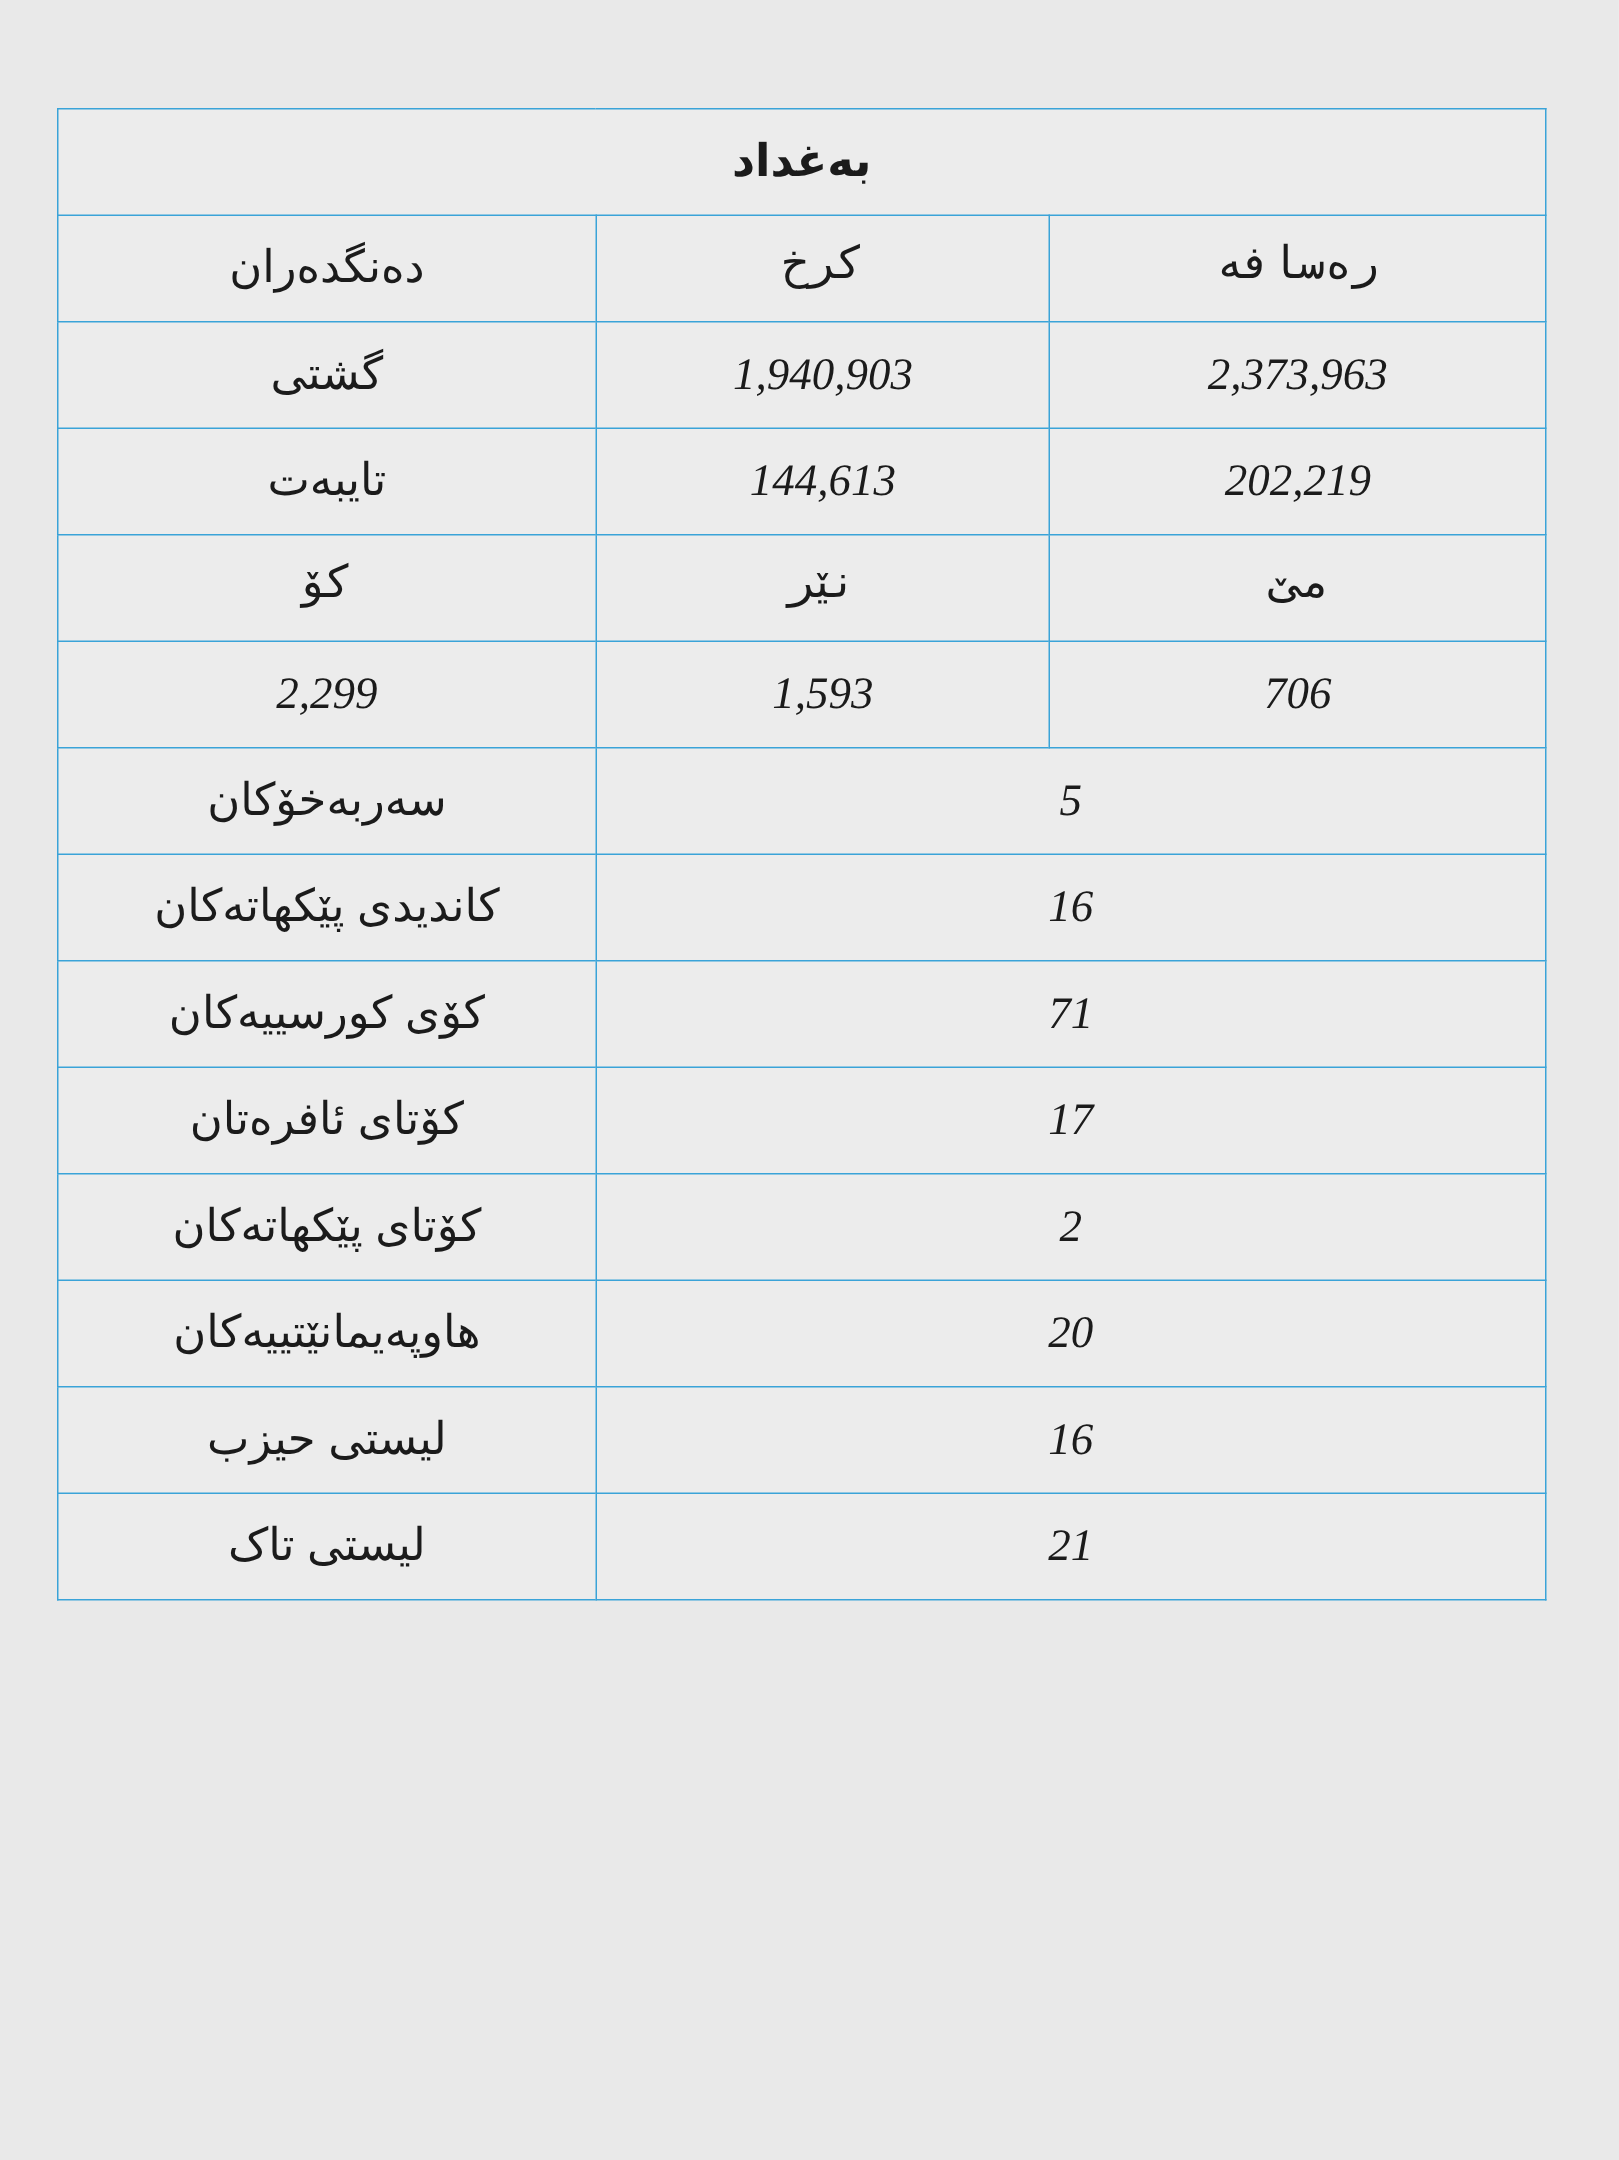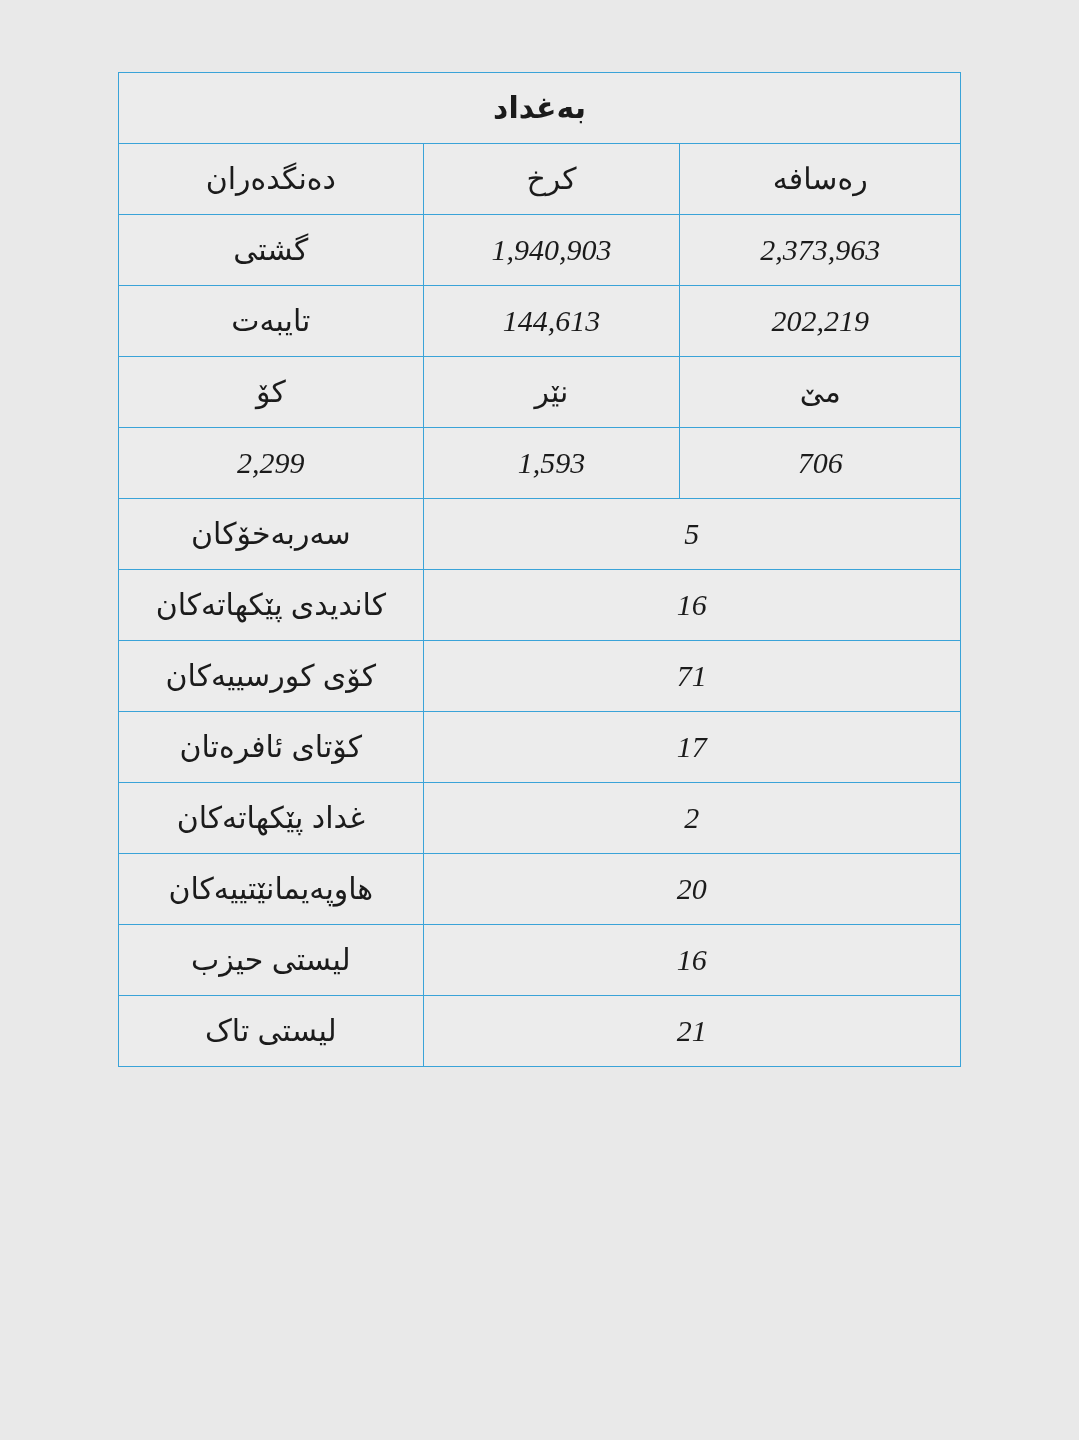--- a/index.html
+++ b/index.html
@@ -14,21 +14,21 @@
     overflow: hidden;
   }
   .sheet {
     width: 1079px;
     height: 1440px;
     position: relative;
     box-sizing: border-box;
     padding: 72px 48px 0 48px;
   }
   table.info {
-    width: 843px;
+    width: 993px;
     border-collapse: collapse;
     table-layout: fixed;
     background: #ececec;
     margin: 0 auto;
   }
   table.info td {
     border: 1.5px solid #3aa3d8;
     text-align: center;
     vertical-align: middle;
     color: #1b1b1b;
@@ -59,21 +59,21 @@
     font-family: "Liberation Sans", "DejaVu Sans", sans-serif;
     font-size: 29px;
   }
   td.num-cell {
     font-family: "Liberation Serif", "DejaVu Serif", serif;
     font-size: 34px;
     direction: ltr;
     font-style: italic;
   }
   td.head-cell {
-    font-family: Liberation Sans, sans-serif;
+    font-family: Liberation Mono, monospace;
     font-size: 29px;
   }
 </style>
 </head>
 <body>
 
 <div class="sheet">
   <table class="info">
     <colgroup>
       <col style="width:33.33%">
@@ -132,21 +132,21 @@
         <td class="label-cell">کۆی کورسییه‌کان</td>
       </tr>
 
       <tr>
         <td class="num-cell" colspan="2">17</td>
         <td class="label-cell">کۆتای ئافره‌تان</td>
       </tr>
 
       <tr>
         <td class="num-cell" colspan="2">2</td>
-        <td class="label-cell">غداد پێکهاته‌کان</td>
+        <td class="label-cell">کۆتای پێکهاته‌کان</td>
       </tr>
 
 
       <tr>
         <td class="num-cell" colspan="2">20</td>
         <td class="label-cell">هاوپه‌یمانێتییه‌کان</td>
       </tr>
 
       <tr>
         <td class="num-cell" colspan="2">16</td>

